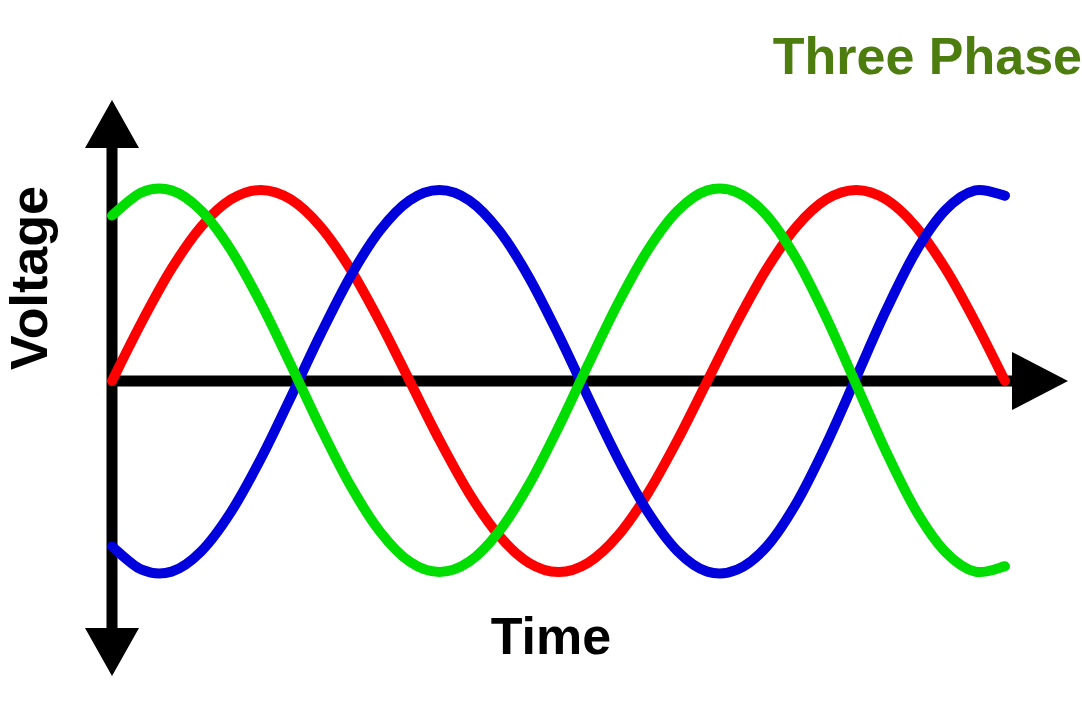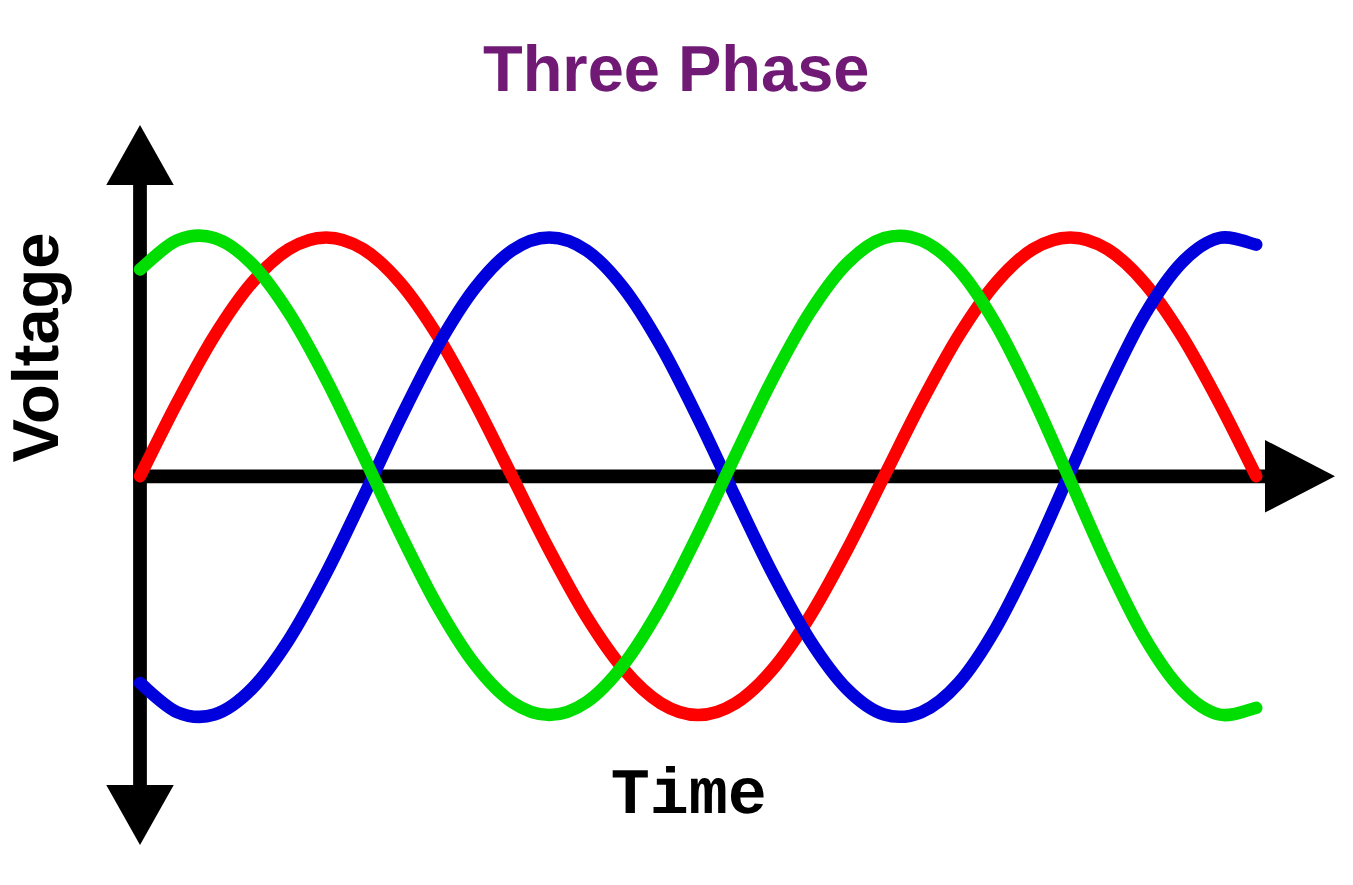--- a/index.html
+++ b/index.html
@@ -25,36 +25,36 @@
     top: 0;
     width: 1082px;
     height: 708px;
     display: block;
   }
   .chart-title {
     position: absolute;
     left: 0;
     top: 28px;
     width: 1082px;
-    text-align: center;
+    text-align: right;
     font-family: "Liberation Sans", sans-serif;
     font-weight: bold;
     font-size: 52px;
     letter-spacing: 0px;
-    color: #701a75;
+    color: #4d7c0f;
     line-height: 1.1;
     white-space: nowrap;
   }
   .xlabel {
     position: absolute;
     left: 341px;
     top: 608px;
     width: 420px;
     text-align: center;
-    font-family: Liberation Mono, monospace;
+    font-family: Liberation Sans, sans-serif;
     font-weight: bold;
     font-size: 52px;
     color: #000000;
     line-height: 1.1;
     white-space: nowrap;
   }
   .ylabel-wrap {
     position: absolute;
     left: -130px;
     top: 248px;

